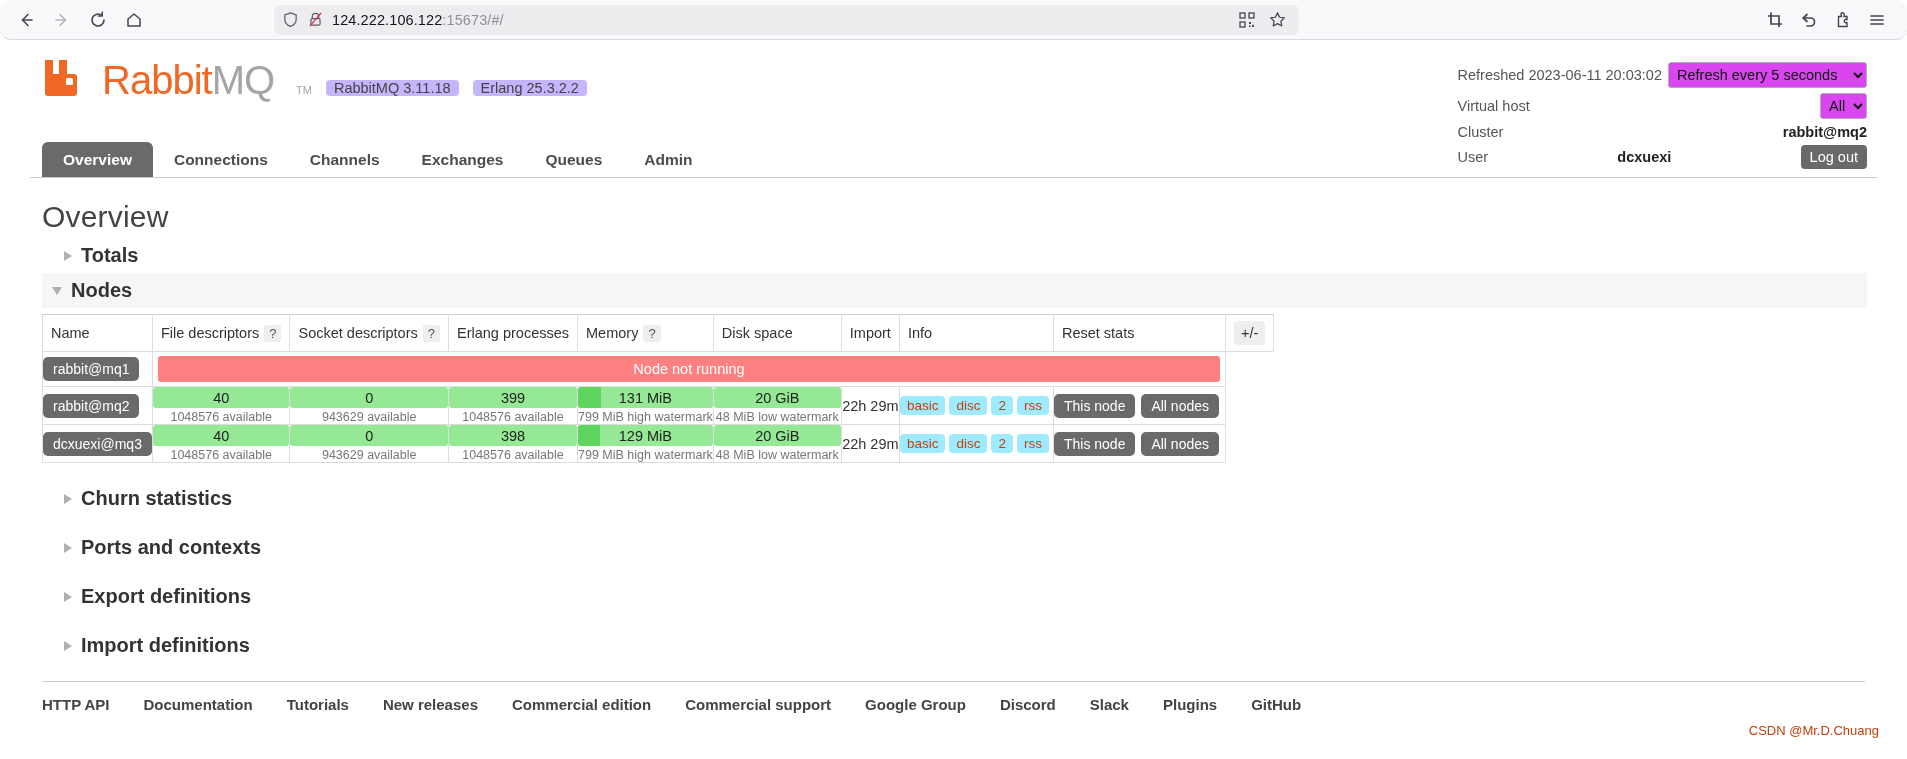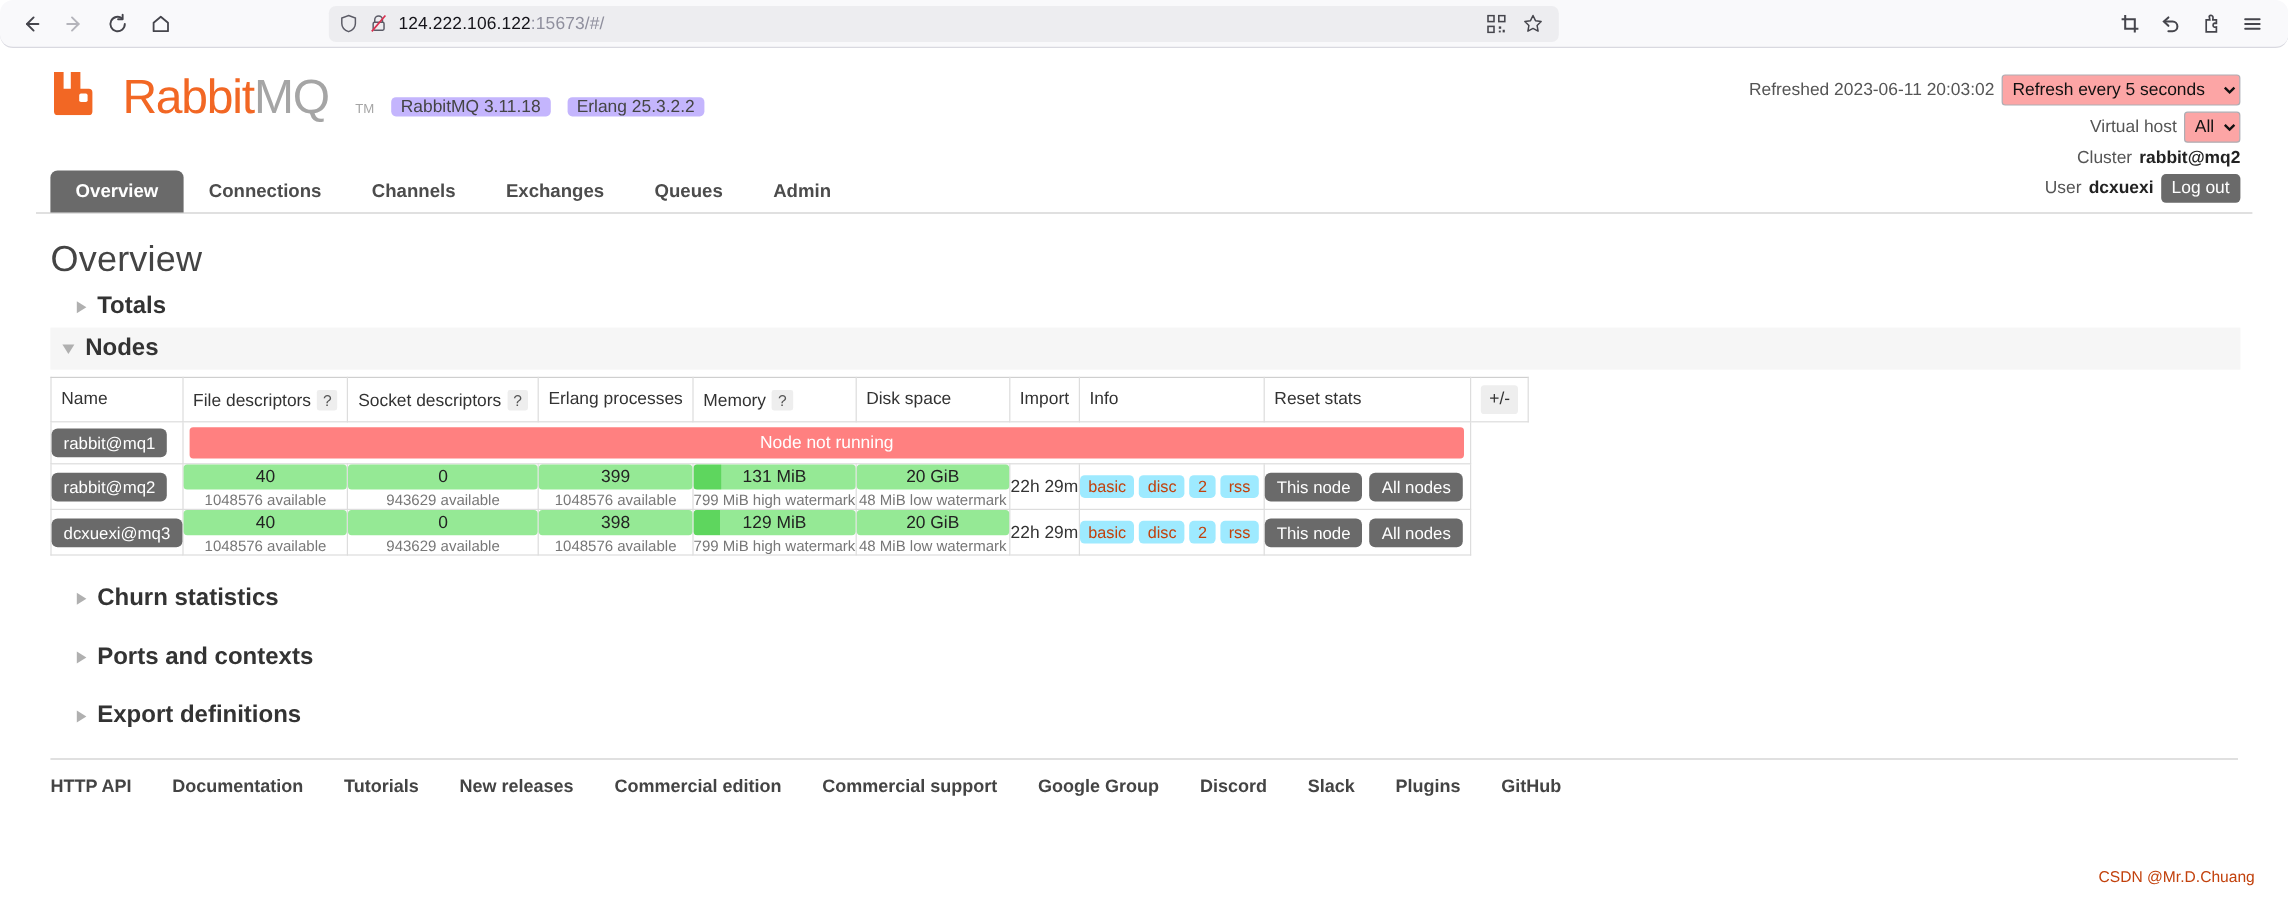--- a/index.html
+++ b/index.html
@@ -122,31 +122,31 @@
   .header-right {
     position: absolute;
     right: 10px; top: 22px;
     text-align: right;
     font-size: 14.5px;
     color: #444;
   }
   .hr-line {
     display: flex;
     align-items: center;
-    justify-content: flex-end;
+    justify-content: space-between;
     gap: 6px;
     margin-bottom: 5px;
     white-space: nowrap;
   }
   .hr-label { color: #555; }
   select.mq-select {
     font-family: "Liberation Sans", sans-serif;
     font-size: 14.5px;
     color: #111;
-    background: #fca5a5;
+    background: #d946ef;
     border: 1px solid #adadb3;
     border-radius: 3px;
     padding: 2px 4px;
     height: 26px;
   }
   .bold { font-weight: bold; color: #222; }
   .btn-grey {
     background: #6a6a6a;
     color: #fff;
     border: none;
@@ -656,20 +656,24 @@
     <span>Churn statistics</span>
   </div>
   <div class="section-head" style="margin-top:14px">
     <span class="tri tri-right"></span>
     <span>Ports and contexts</span>
   </div>
   <div class="section-head" style="margin-top:14px">
     <span class="tri tri-right"></span>
     <span>Export definitions</span>
   </div>
+  <div class="section-head" style="margin-top:14px">
+    <span class="tri tri-right"></span>
+    <span>Import definitions</span>
+  </div>
 
   <div class="footer" id="footer">
         <a>HTTP API</a>
         <a>Documentation</a>
         <a>Tutorials</a>
         <a>New releases</a>
         <a>Commercial edition</a>
         <a>Commercial support</a>
         <a>Google Group</a>
         <a>Discord</a>

